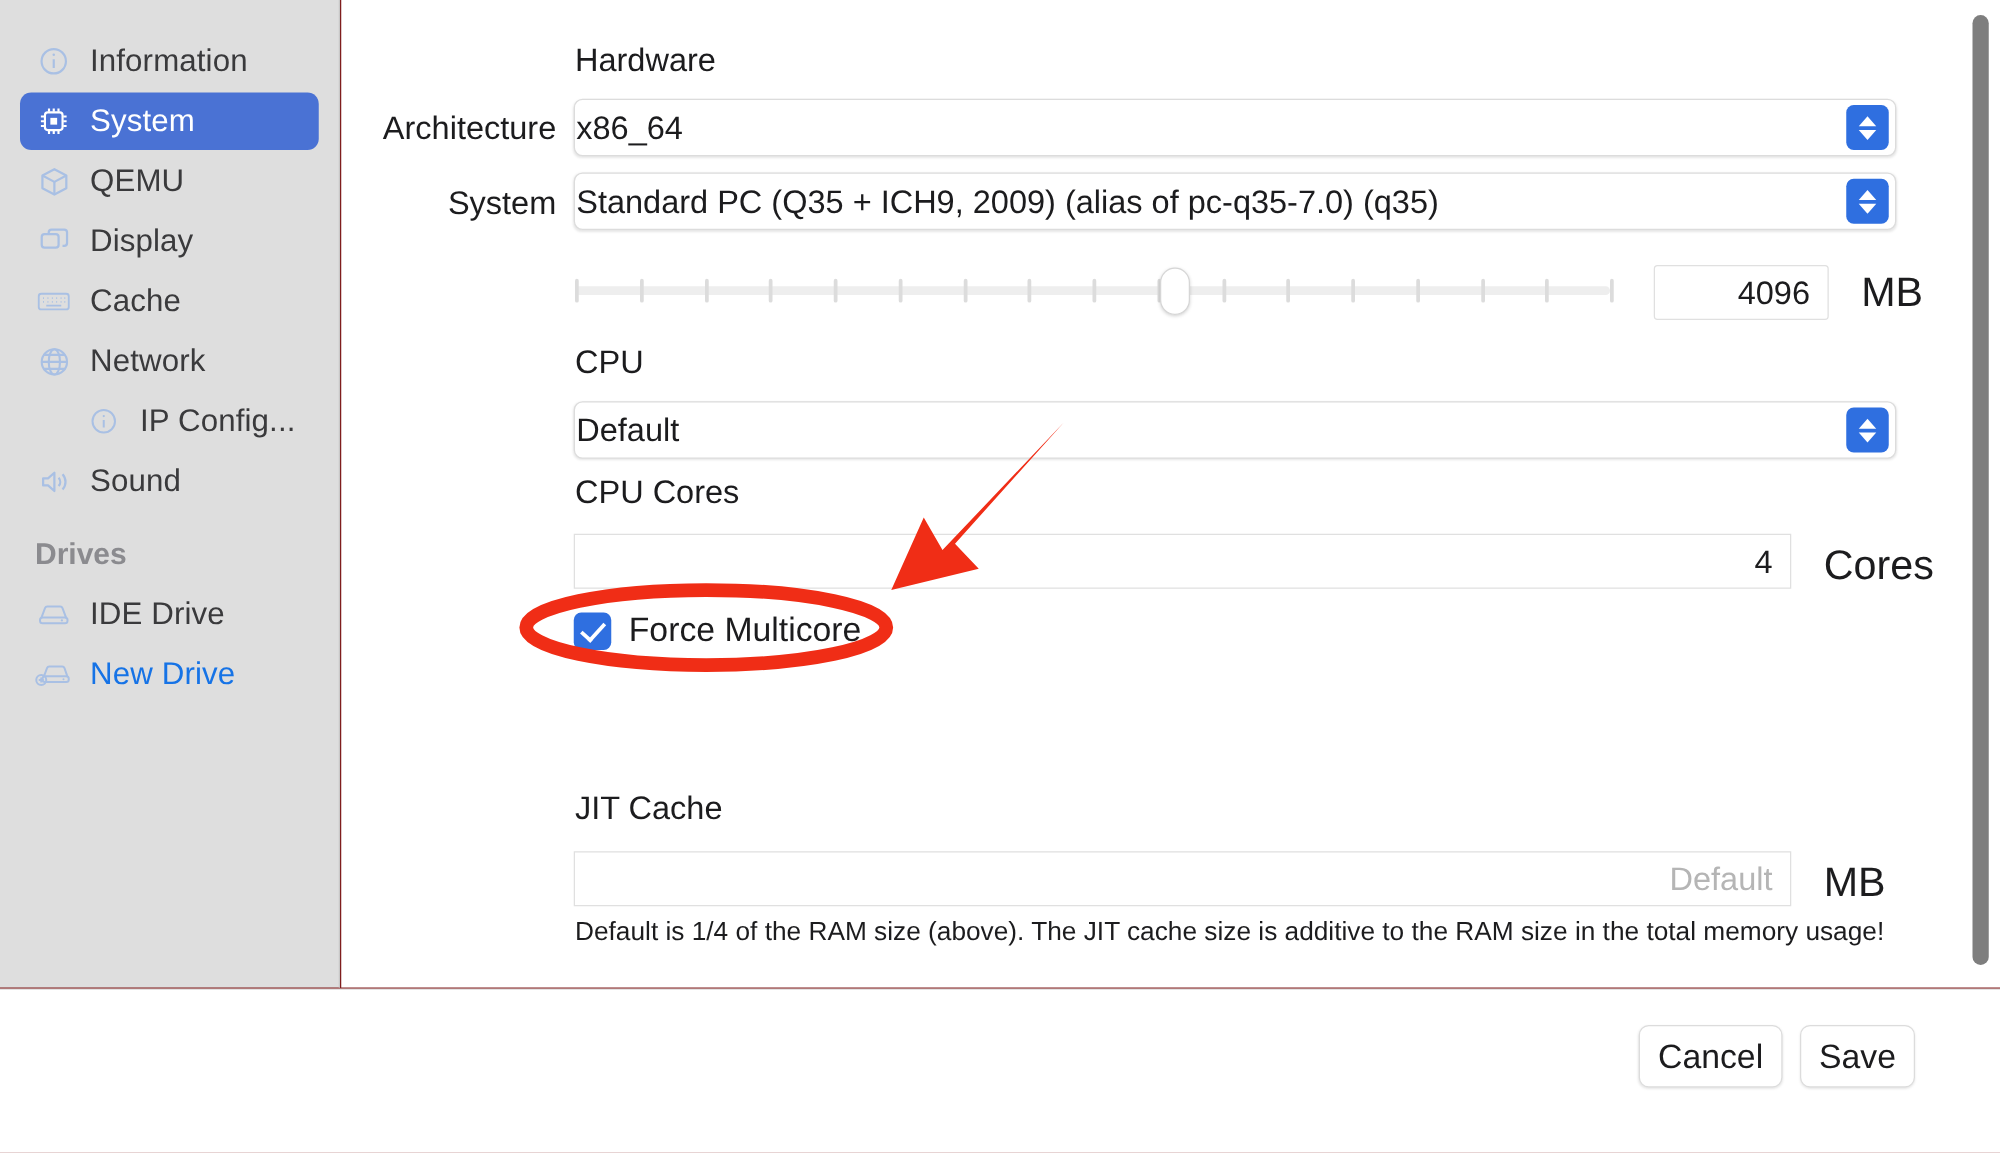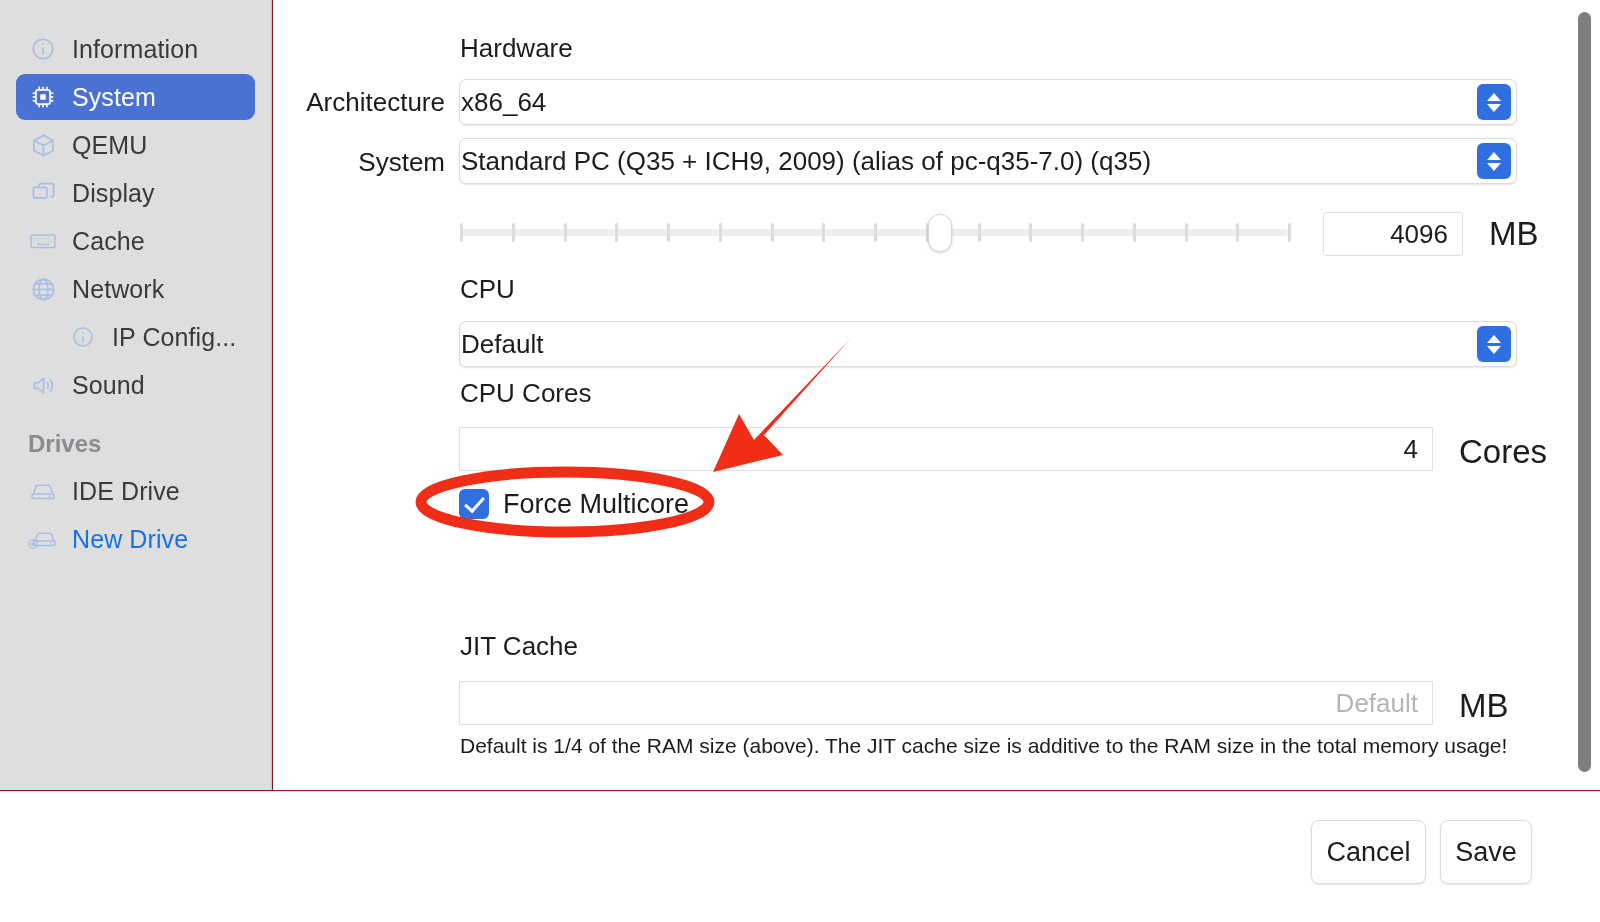--- a/index.html
+++ b/index.html
@@ -173,21 +173,21 @@
     position: absolute;
     font-size: 21px;
     color: #1c1c1e;
     white-space: nowrap;
   }
 
   
   .checkrow {
     position: absolute;
     display: flex;
-    align-items: flex-start;
+    align-items: flex-end;
   }
   .checkbox {
     width: 30px; height: 30px;
     background: #2f6fe0;
     border-radius: 6px;
     position: relative;
     flex: 0 0 30px;
   }
   .checkbox::after {
     content: "";
@@ -208,21 +208,21 @@
   
   #bottombar {
     position: absolute;
     left: 0; top: 791px;
     width: 1600px; height: 131px;
     background: #ffffff;
     border-top: 1px solid #e3e3e3;
   }
   .btn {
     position: absolute;
-    height: 64px;
+    height: 50px;
     background: #ffffff;
     border: 1px solid #dcdcdc;
     border-radius: 8px;
     box-shadow: 0 1px 2px rgba(0,0,0,0.10);
     display: flex; align-items: center; justify-content: center;
     font-size: 27px;
     color: #1c1c1e;
     cursor: default;
   }
 

